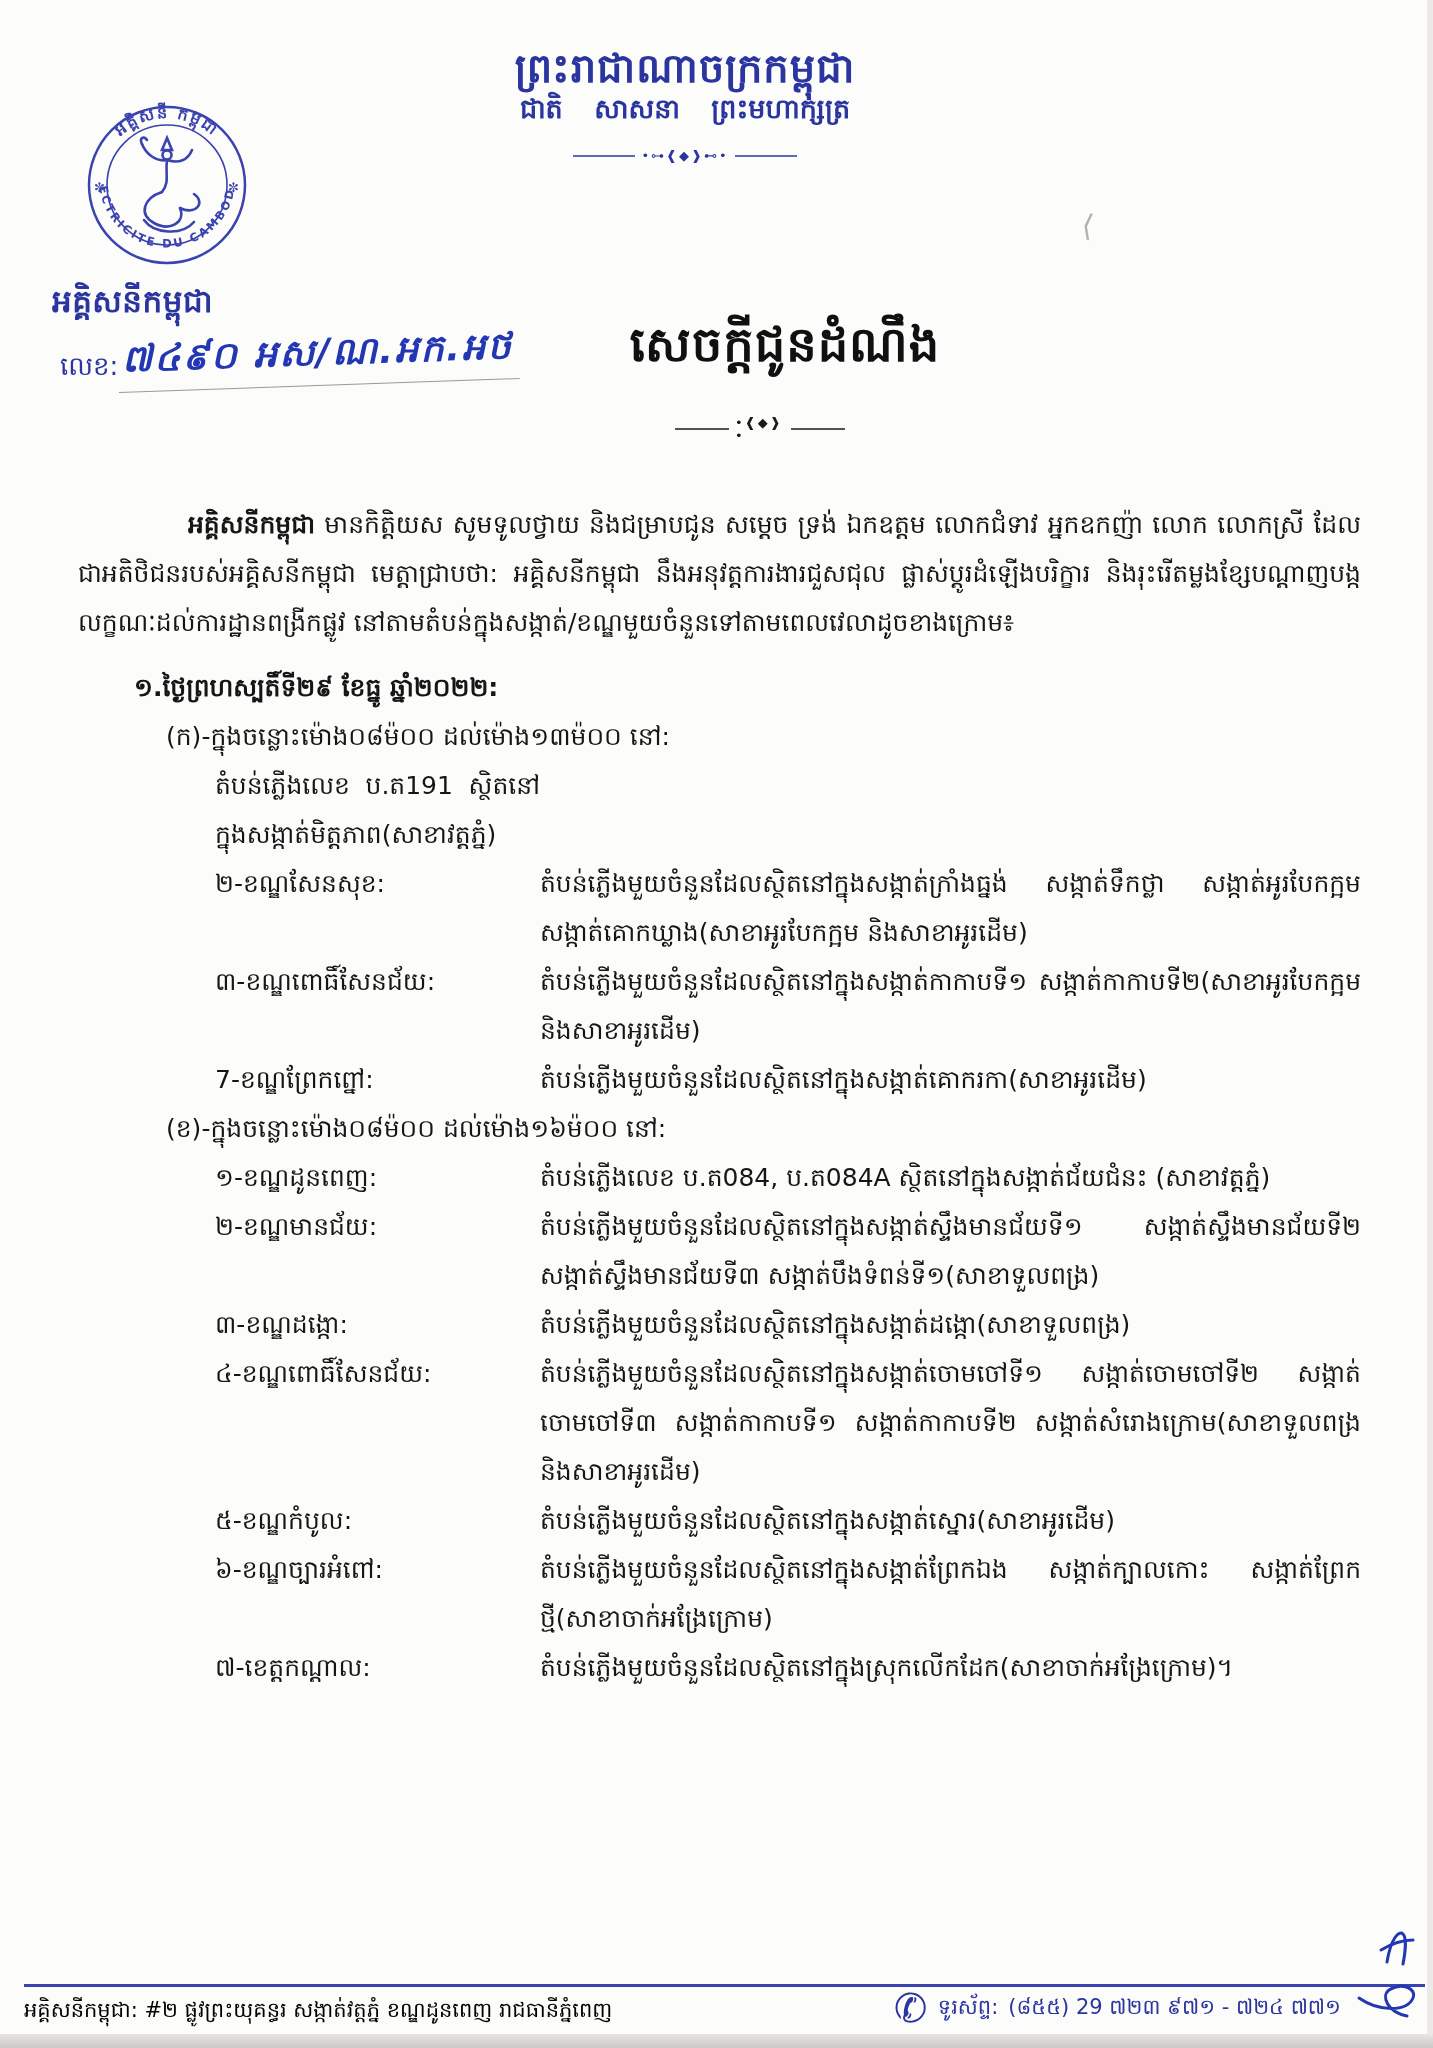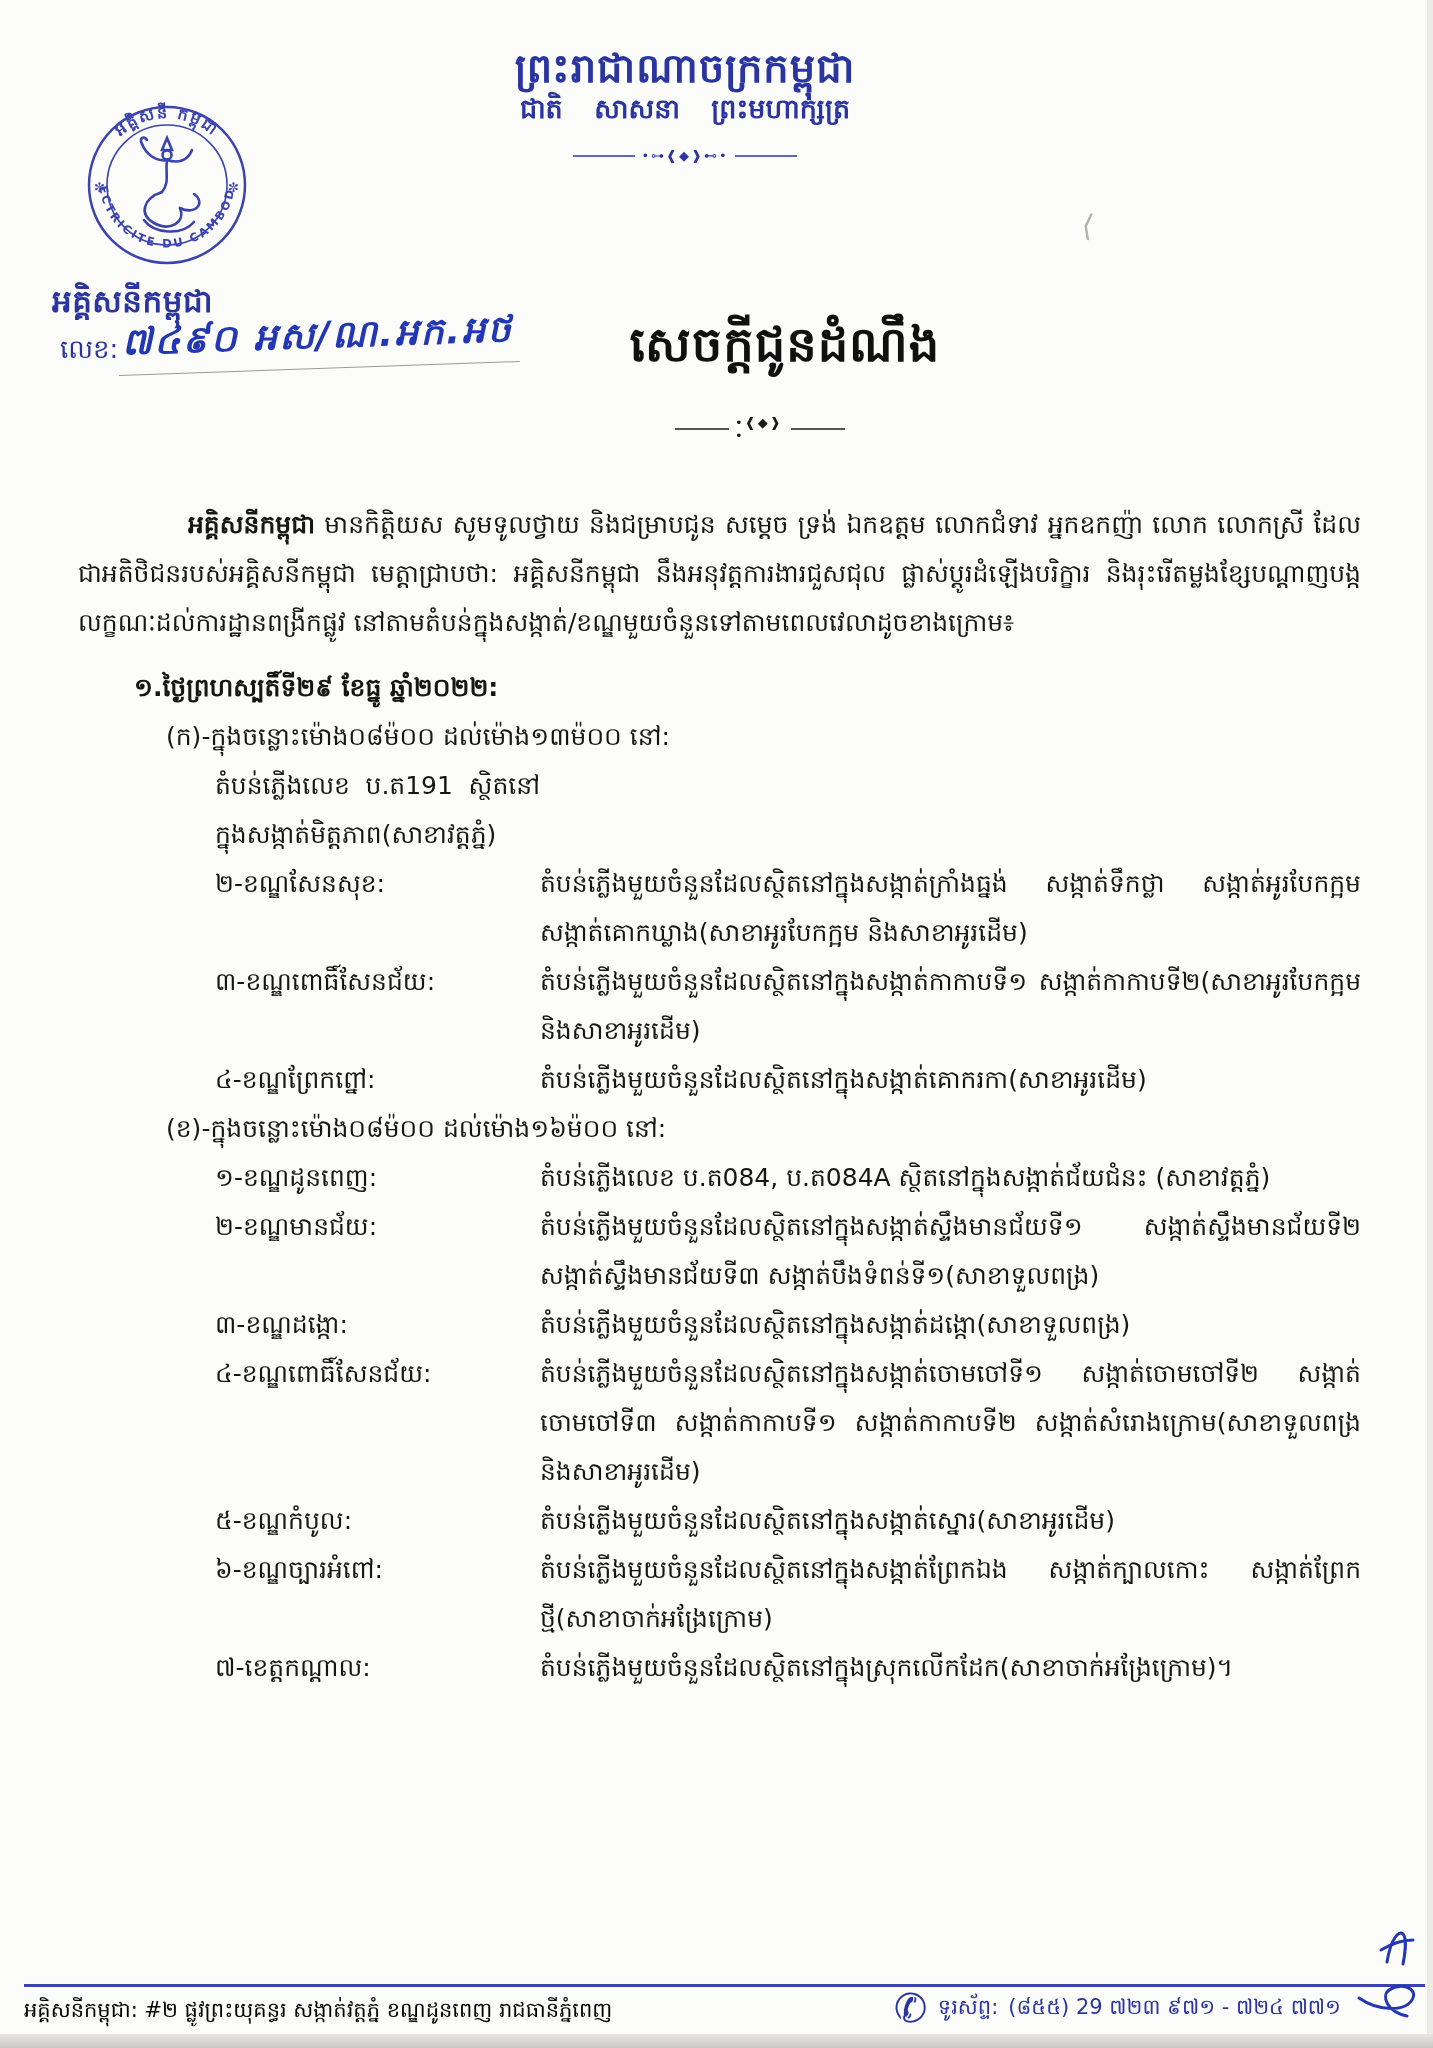--- a/index.html
+++ b/index.html
@@ -25,21 +25,21 @@
   .ornament.blue{color:#2b35a0;}
   .ornament.black{color:#1b1b1b;}
 
   
   .seal{position:absolute;left:82px;top:92px;width:170px;height:186px;}
   .org-name{
     position:absolute;left:52px;top:282px;
     font-size:31px;font-weight:bold;color:#2b35a0;letter-spacing:.5px;
   }
   .ref-line{
-    position:absolute;left:60px;top:319px;display:flex;align-items:flex-start;
+    position:absolute;left:60px;top:336px;display:flex;align-items:flex-start;
     color:#2b35a0;white-space:nowrap;
   }
   .ref-label{font-size:26px;padding-top:14px;}
   .handwriting{
     font-size:37px;font-style:italic;color:#2336b4;font-weight:bold;
     transform:rotate(-2deg);transform-origin:left center;
     letter-spacing:2px;border-bottom:1px solid #9a9a9a;padding:0 6px 2px 4px;
   }
 
   
@@ -148,21 +148,21 @@
     </div>
     <div class="item">
       <div class="item-label">២-ខណ្ឌសែនសុខ:</div>
       <div class="item-desc">តំបន់ភ្លើងមួយចំនួនដែលស្ថិតនៅក្នុងសង្កាត់ក្រាំងធ្នង់ សង្កាត់ទឹកថ្លា សង្កាត់អូរបែកក្អម សង្កាត់គោកឃ្លាង(សាខាអូរបែកក្អម និងសាខាអូរដើម)</div>
     </div>
     <div class="item">
       <div class="item-label">៣-ខណ្ឌពោធិ៍សែនជ័យ:</div>
       <div class="item-desc">តំបន់ភ្លើងមួយចំនួនដែលស្ថិតនៅក្នុងសង្កាត់កាកាបទី១ សង្កាត់កាកាបទី២(សាខាអូរបែកក្អម និងសាខាអូរដើម)</div>
     </div>
     <div class="item">
-      <div class="item-label">៤-ខណ្ឌព្រែកព្នៅ:</div>
+      <div class="item-label">7-ខណ្ឌព្រែកព្នៅ:</div>
       <div class="item-desc">តំបន់ភ្លើងមួយចំនួនដែលស្ថិតនៅក្នុងសង្កាត់គោករកា(សាខាអូរដើម)</div>
     </div>
 
     <div class="period-heading">(ខ)-ក្នុងចន្លោះម៉ោង០៨ម៉០០ ដល់ម៉ោង១៦ម៉០០ នៅ:</div>
 
     <div class="item">
       <div class="item-label">១-ខណ្ឌដូនពេញ:</div>
       <div class="item-desc">តំបន់ភ្លើងលេខ ប.ត084, ប.ត084A ស្ថិតនៅក្នុងសង្កាត់ជ័យជំនះ (សាខាវត្តភ្នំ)</div>
     </div>
     <div class="item">

